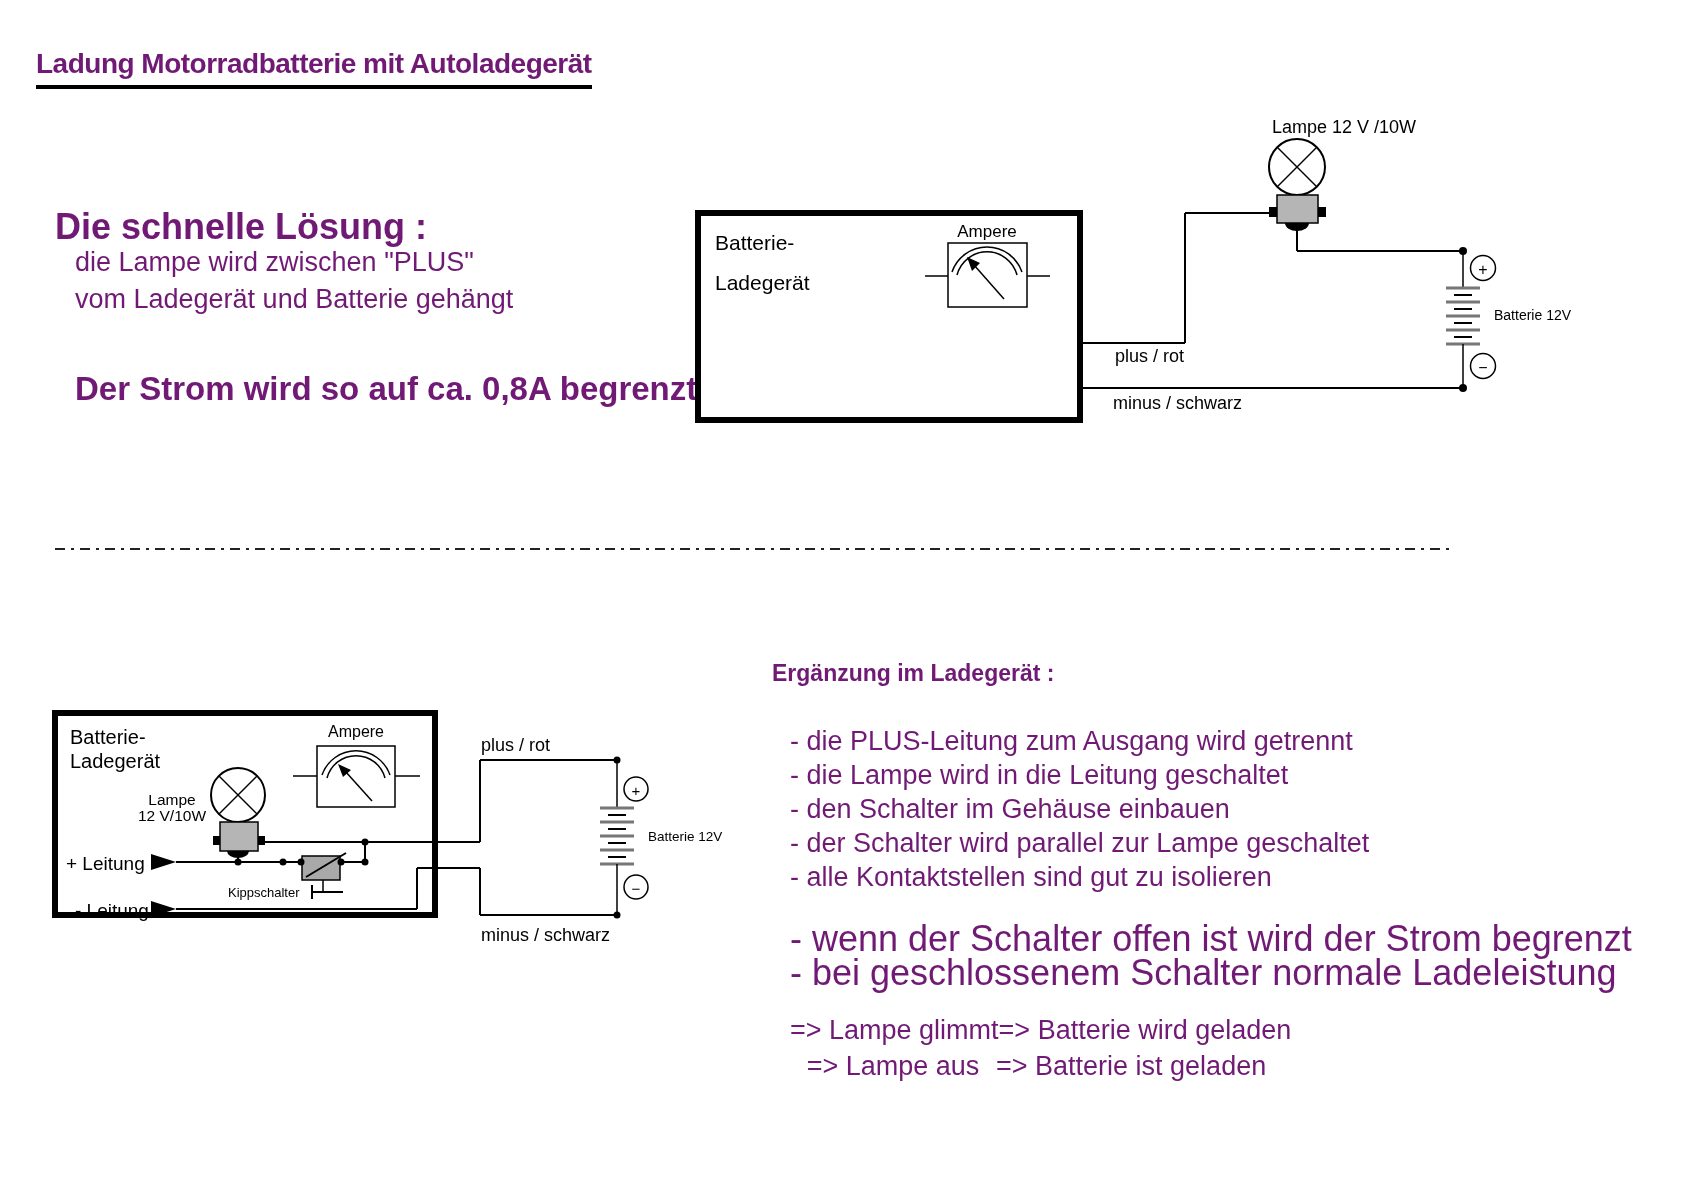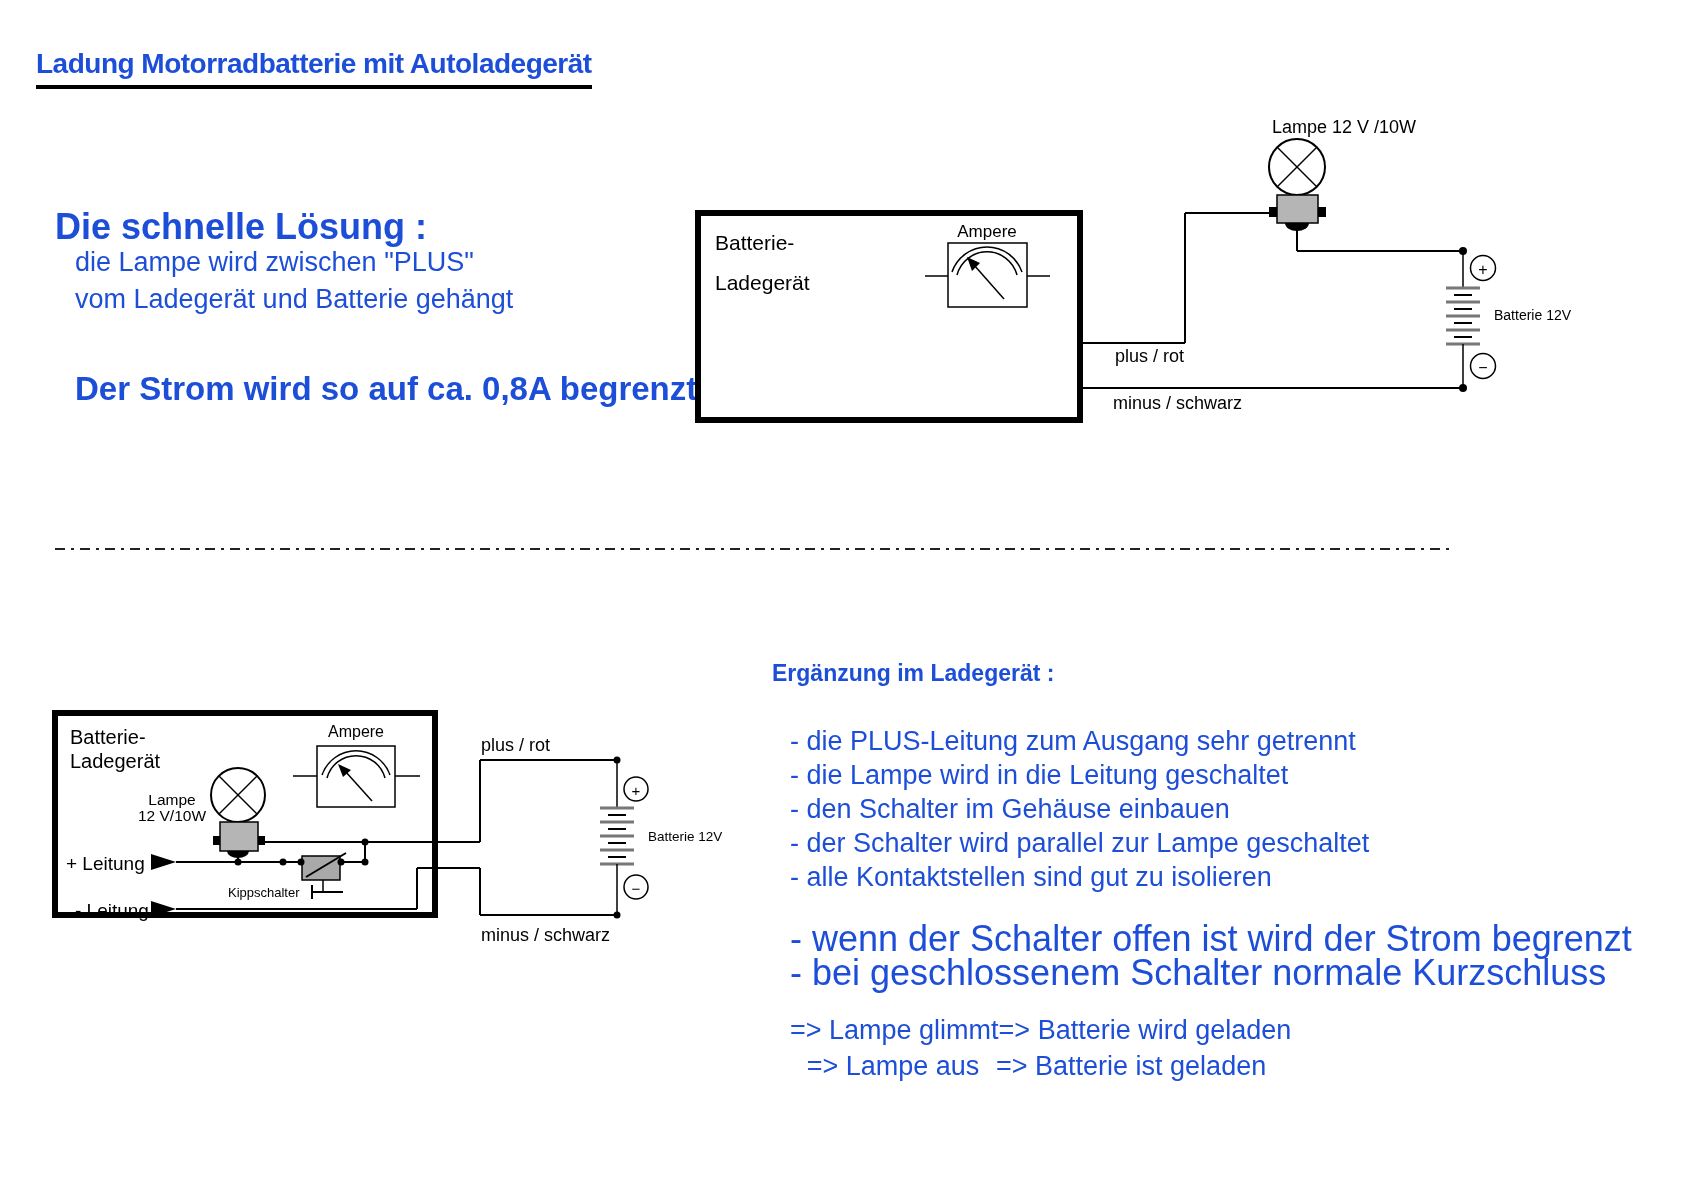--- a/index.html
+++ b/index.html
@@ -1,21 +1,21 @@
 <!DOCTYPE html>
 <html><head>
 <meta charset="utf-8">
 <style>
   html,body{margin:0;padding:0;background:#ffffff;}
   .page{
     position:relative;
     width:1697px;height:1200px;
     background:#ffffff;
     font-family:"Liberation Sans", sans-serif;
-    color:#1d4ed8;
+    color:#701a75;
     overflow:hidden;
   }
   .abs{position:absolute;}
   .title{
     left:36px;top:48px;
     font-size:28px;font-weight:bold;letter-spacing:-0.5px;
     border-bottom:4px solid #000;padding-bottom:5px;
     white-space:nowrap;
   }
   .left-heading{
@@ -233,30 +233,30 @@
       <circle cx="636" cy="887" r="12" fill="#ffffff" stroke="#000" stroke-width="1.5"></circle>
       <text x="636" y="888" font-size="15" text-anchor="middle" dominant-baseline="central">−</text>
       <circle cx="617" cy="915" r="3.5" fill="#000"></circle>
       <text x="648" y="841" font-size="13.5">Batterie 12V</text>
     </g>
   </svg>
 
   <div class="abs right-heading">Ergänzung im Ladegerät :</div>
 
   <div class="abs right-group1">
-    <div>- die PLUS-Leitung zum Ausgang sehr getrennt</div>
+    <div>- die PLUS-Leitung zum Ausgang wird getrennt</div>
     <div>- die Lampe wird in die Leitung geschaltet</div>
     <div>- den Schalter im Gehäuse einbauen</div>
     <div>- der Schalter wird parallel zur Lampe geschaltet</div>
     <div>- alle Kontaktstellen sind gut zu isolieren</div>
   </div>
 
   <div class="abs right-group2">
     <div>- wenn der Schalter offen ist wird der Strom begrenzt</div>
-    <div>- bei geschlossenem Schalter normale Kurzschluss</div>
+    <div>- bei geschlossenem Schalter normale Ladeleistung</div>
   </div>
 
   <div class="abs right-results">
     <div class="result-row">
       <span class="result-left">=&gt; Lampe glimmt</span><span>=&gt; Batterie wird geladen</span>
     </div>
     <div class="result-row">
       <span class="result-left">=&gt; Lampe aus</span><span>=&gt; Batterie ist geladen</span>
     </div>
   </div>

